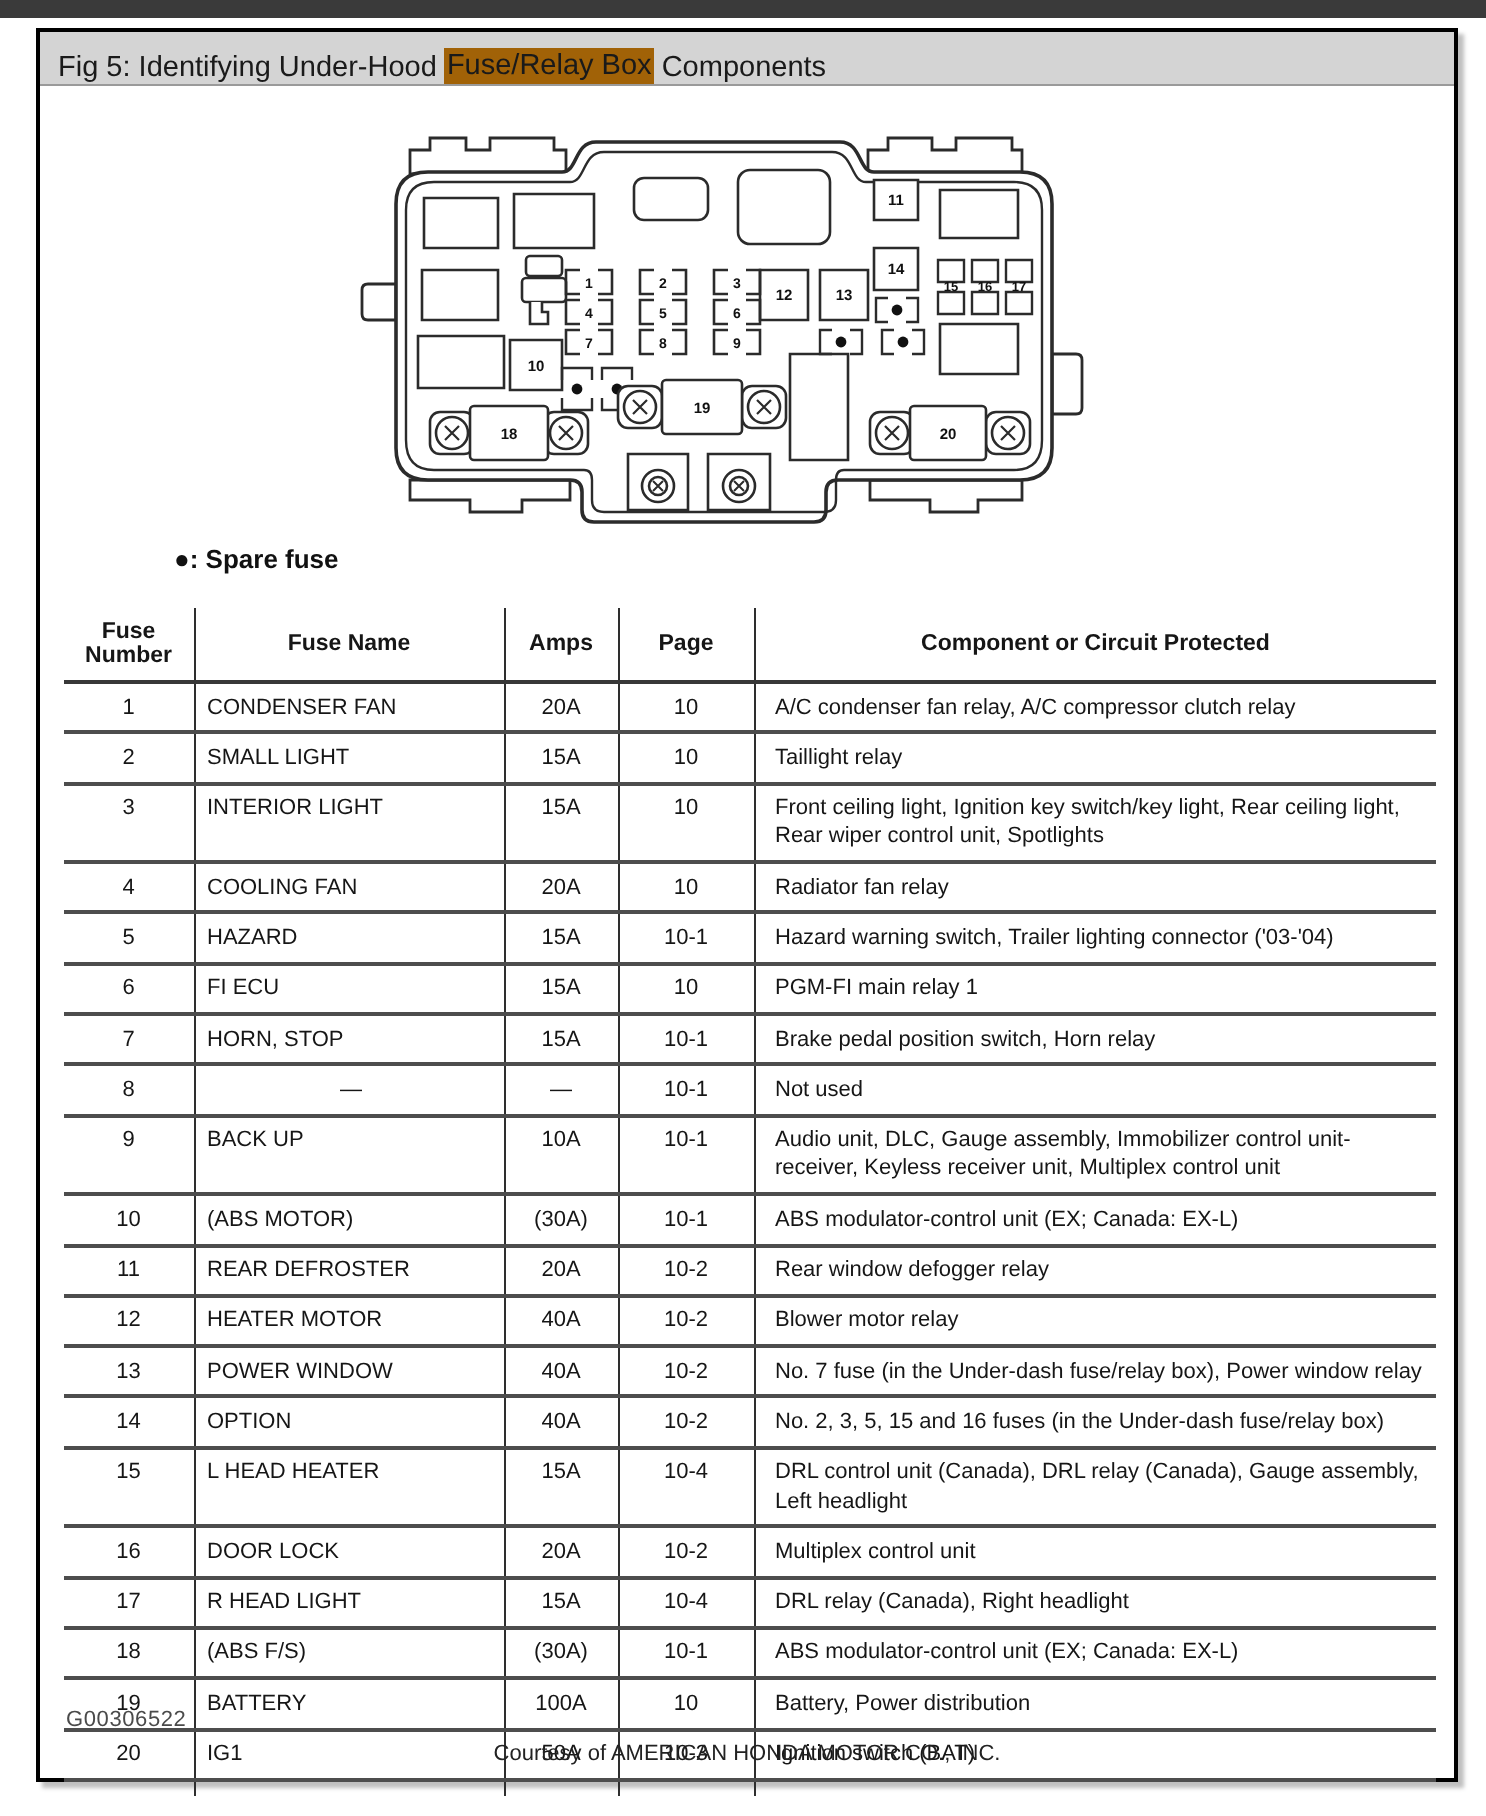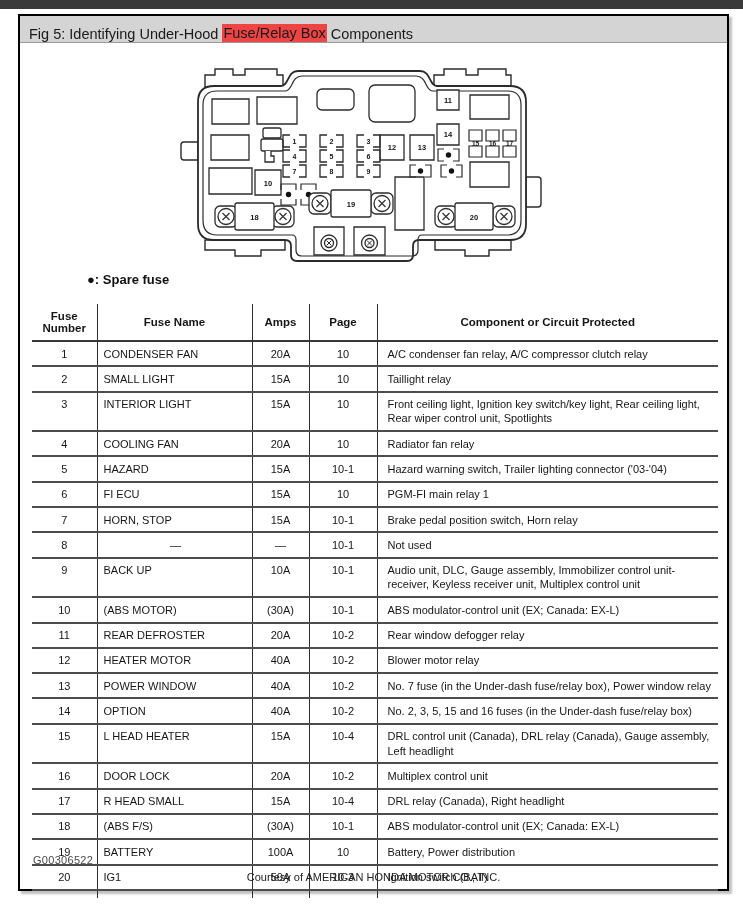--- a/index.html
+++ b/index.html
@@ -11,21 +11,21 @@
   .frame {
     position:absolute; left:18px; top:14px; width:707px; height:873px;
     background:#ffffff; border:2px solid #000;
     box-shadow:3px 3px 2px rgba(0,0,0,0.25);
   }
   .titlebar {
     height:26px; background:#d4d4d4; border-bottom:1px solid #9a9a9a;
     display:flex; align-items:flex-end; padding:0 9px;
     font-size:14.5px; color:#1a1a1a; white-space:pre;
   }
-  .hl { background:#ef4444; padding:1px 1px; }
+  .hl { background:#a16207; padding:1px 1px; }
   .diagram { position:absolute; left:157px; top:46px; }
   .diagram path, .diagram rect, .diagram circle, .diagram line { vector-effect:non-scaling-stroke; }
   .diagram text { font-family:"Liberation Sans", sans-serif; font-weight:bold; fill:#111; }
   .legend { position:absolute; left:67px; top:256px; font-size:13px; font-weight:bold; color:#111; }
   table.fuse-table {
     position:absolute; left:12px; top:288px; width:686px;
     border-collapse:collapse; table-layout:fixed;
     font-size:11px; color:#161616;
   }
   .fuse-table th {
@@ -335,21 +335,21 @@
         </tr>
         <tr>
           <td class="col-num">16</td>
           <td class="col-name">DOOR LOCK</td>
           <td class="col-amps">20A</td>
           <td class="col-page">10-2</td>
           <td class="col-desc">Multiplex control unit</td>
         </tr>
         <tr>
           <td class="col-num">17</td>
-          <td class="col-name">R HEAD SMALL</td>
+          <td class="col-name">R HEAD LIGHT</td>
           <td class="col-amps">15A</td>
           <td class="col-page">10-4</td>
           <td class="col-desc">DRL relay (Canada), Right headlight</td>
         </tr>
         <tr>
           <td class="col-num">18</td>
           <td class="col-name">(ABS F/S)</td>
           <td class="col-amps">(30A)</td>
           <td class="col-page">10-1</td>
           <td class="col-desc">ABS modulator-control unit (EX; Canada: EX-L)</td>

